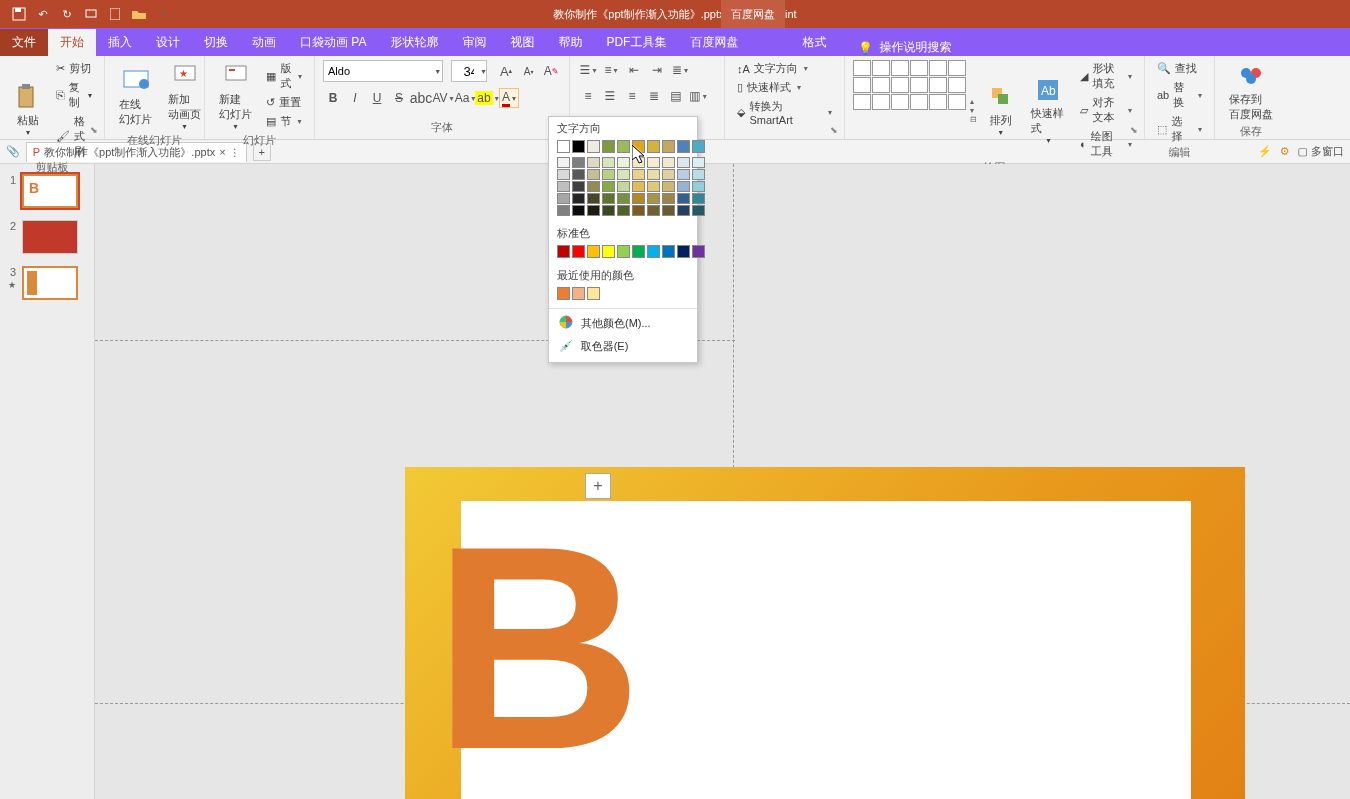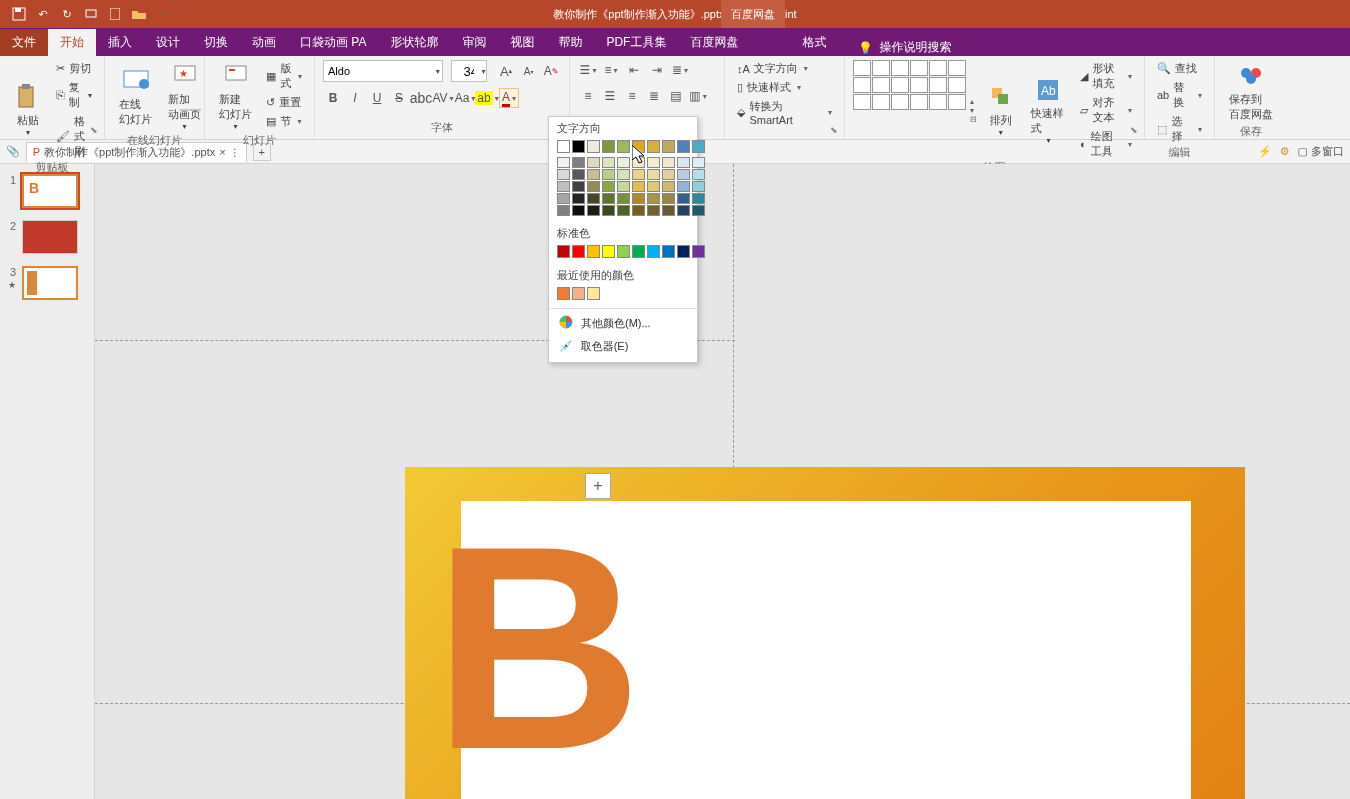--- a/index.html
+++ b/index.html
@@ -4,21 +4,21 @@
 <style>
 * { margin: 0; padding: 0; box-sizing: border-box; font-family: "Microsoft YaHei", sans-serif; }
 body { background: #e6e6e6; overflow: hidden; }
 
 .titlebar { height: 28px; background: #b7472a; display: flex; align-items: center; color: #fff; font-size: 11px; position: relative; }
 .qat { display: flex; gap: 6px; padding: 0 10px; align-items: center; }
 .qat-btn { width: 18px; height: 18px; display: flex; align-items: center; justify-content: center; cursor: pointer; }
 .title-center { position: absolute; left: 50%; transform: translateX(-50%); }
 .title-right { position: absolute; right: 565px; background: #c45c42; padding: 4px 10px; top: 0; height: 28px; display: flex; align-items: center; }
 
-.tabbar { height: 28px; background: #701a75; display: flex; align-items: flex-end; padding-left: 0; }
+.tabbar { height: 28px; background: #8b5cf6; display: flex; align-items: flex-end; padding-left: 0; }
 .tab { padding: 5px 12px; color: #fff; font-size: 12px; cursor: pointer; }
 .tab.file { background: #a33e24; }
 .tab.active { background: #f3f3f3; color: #b7472a; }
 .tab.format { margin-left: 40px; }
 .tell-me { display: flex; align-items: center; color: #fff; font-size: 12px; margin-left: 20px; gap: 6px; }
 
 .ribbon { height: 84px; background: #f3f3f3; border-bottom: 1px solid #d4d4d4; display: flex; }
 .group { border-right: 1px solid #e0e0e0; padding: 4px 8px 2px; display: flex; flex-direction: column; justify-content: space-between; position: relative; }
 .group-label { text-align: center; font-size: 11px; color: #666; padding-bottom: 2px; }
 .group-content { display: flex; gap: 4px; flex: 1; }

